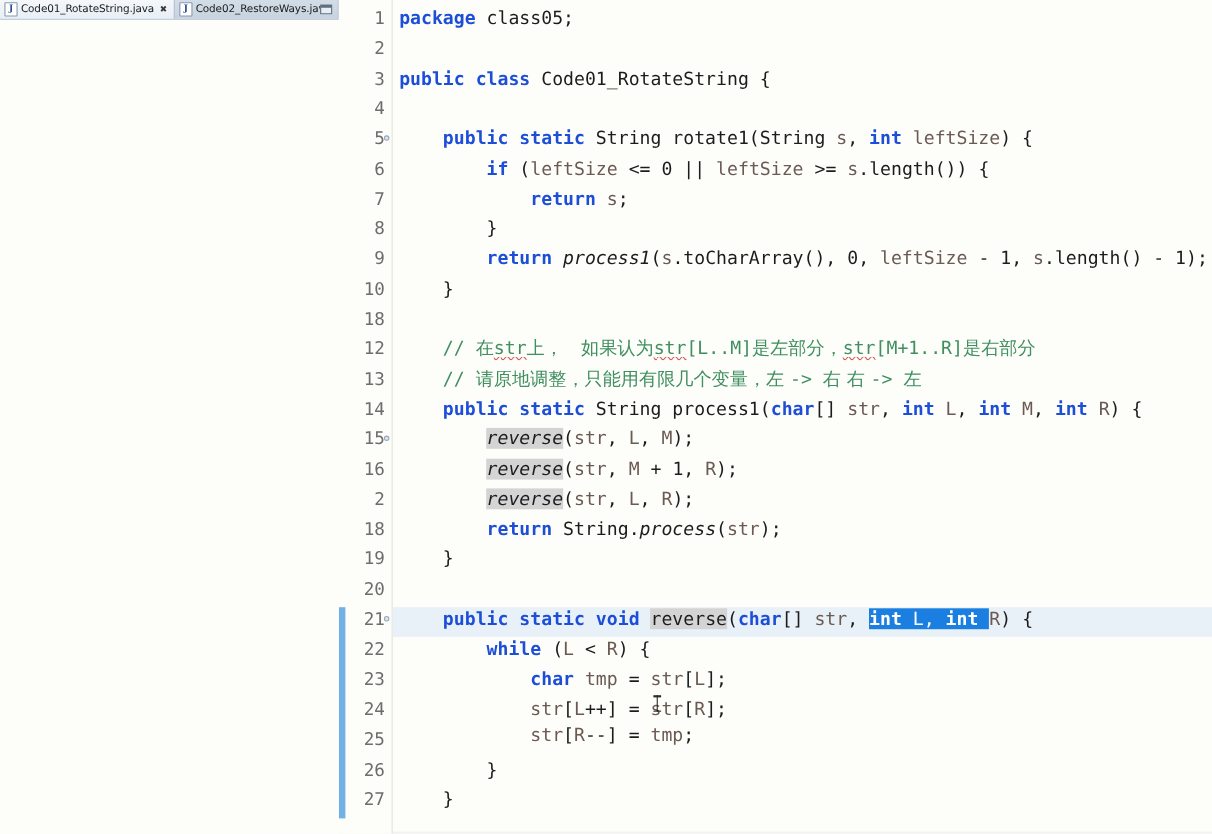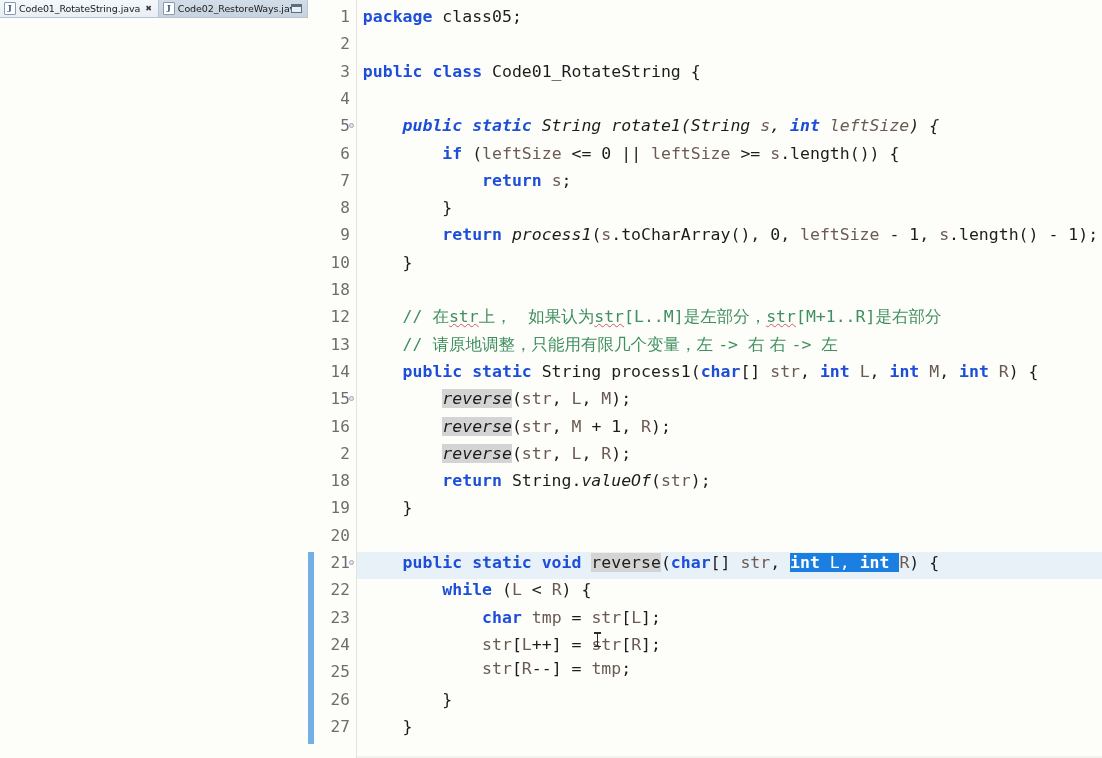--- a/index.html
+++ b/index.html
@@ -290,21 +290,21 @@
       <div id="current-line-hl" style="top:552px;"></div>
 
       <div class="code-line" style="top:3px;"><span class="kw">package</span><span class="plain"> class05;</span></div>
 
       <div class="code-line" style="top:30.3px;"><span class="plain"></span></div>
 
       <div class="code-line" style="top:57.6px;"><span class="kw">public class</span><span class="plain"> Code01_RotateString {</span></div>
 
       <div class="code-line" style="top:84.9px;"><span class="plain"></span></div>
 
-      <div class="code-line" style="top:112.2px;font-style:italic;"><span class="plain">    </span><span class="kw">public static</span><span class="plain"> String rotate1(String </span><span class="ident">s</span><span class="plain">, </span><span class="kw">int</span><span class="plain"> </span><span class="ident">leftSize</span><span class="plain">) {</span></div>
+      <div class="code-line" style="top:112.2px;"><span class="plain">    </span><span class="kw">public static</span><span class="plain"> String rotate1(String </span><span class="ident">s</span><span class="plain">, </span><span class="kw">int</span><span class="plain"> </span><span class="ident">leftSize</span><span class="plain">) {</span></div>
 
       <div class="code-line" style="top:139.5px;"><span class="plain">        </span><span class="kw">if</span><span class="plain"> (</span><span class="ident">leftSize</span><span class="plain"> &lt;= </span><span class="num">0</span><span class="plain"> || </span><span class="ident">leftSize</span><span class="plain"> &gt;= </span><span class="ident">s</span><span class="plain">.length()) {</span></div>
 
       <div class="code-line" style="top:166.8px;"><span class="plain">            </span><span class="kw">return</span><span class="plain"> </span><span class="ident">s</span><span class="plain">;</span></div>
 
       <div class="code-line" style="top:194.1px;"><span class="plain">        }</span></div>
 
       <div class="code-line" style="top:221.4px;"><span class="plain">        </span><span class="kw">return</span><span class="plain"> </span><span class="italic">process1</span><span class="plain">(</span><span class="ident">s</span><span class="plain">.toCharArray(), </span><span class="num">0</span><span class="plain">, </span><span class="ident">leftSize</span><span class="plain"> - </span><span class="num">1</span><span class="plain">, </span><span class="ident">s</span><span class="plain">.length() - </span><span class="num">1</span><span class="plain">);</span></div>
 
       <div class="code-line" style="top:248.7px;"><span class="plain">    }</span></div>
@@ -316,21 +316,21 @@
       <div class="code-line" style="top:330.6px;"><span class="cmt">    // </span><span class="cmt-cjk">请原地调整，只能用有限几个变量，左 </span><span class="cmt">-&gt; </span><span class="cmt-cjk">右 右 </span><span class="cmt">-&gt; </span><span class="cmt-cjk">左</span></div>
 
       <div class="code-line" style="top:357.9px;"><span class="plain">    </span><span class="kw">public static</span><span class="plain"> String process1(</span><span class="kw">char</span><span class="plain">[] </span><span class="ident">str</span><span class="plain">, </span><span class="kw">int</span><span class="plain"> </span><span class="ident">L</span><span class="plain">, </span><span class="kw">int</span><span class="plain"> </span><span class="ident">M</span><span class="plain">, </span><span class="kw">int</span><span class="plain"> </span><span class="ident">R</span><span class="plain">) {</span></div>
 
       <div class="code-line" style="top:385.2px;"><span class="plain">        </span><span class="italic occ">reverse</span><span class="plain">(</span><span class="ident">str</span><span class="plain">, </span><span class="ident">L</span><span class="plain">, </span><span class="ident">M</span><span class="plain">);</span></div>
 
       <div class="code-line" style="top:412.5px;"><span class="plain">        </span><span class="italic occ">reverse</span><span class="plain">(</span><span class="ident">str</span><span class="plain">, </span><span class="ident">M</span><span class="plain"> + </span><span class="num">1</span><span class="plain">, </span><span class="ident">R</span><span class="plain">);</span></div>
 
       <div class="code-line" style="top:439.8px;"><span class="plain">        </span><span class="italic occ">reverse</span><span class="plain">(</span><span class="ident">str</span><span class="plain">, </span><span class="ident">L</span><span class="plain">, </span><span class="ident">R</span><span class="plain">);</span></div>
 
-      <div class="code-line" style="top:467.1px;"><span class="plain">        </span><span class="kw">return</span><span class="plain"> String.</span><span class="italic">valueOf</span><span class="plain">(</span><span class="ident">str</span><span class="plain">);</span></div>
+      <div class="code-line" style="top:467.1px;"><span class="plain">        </span><span class="kw">return</span><span class="plain"> String.</span><span class="italic">process</span><span class="plain">(</span><span class="ident">str</span><span class="plain">);</span></div>
 
       <div class="code-line" style="top:494.4px;"><span class="plain">    }</span></div>
 
       <div class="code-line" style="top:521.7px;"><span class="plain"></span></div>
 
       <div class="code-line" style="top:549px;"><span class="plain">    </span><span class="kw">public static void</span><span class="plain"> </span><span class="occ">reverse</span><span class="plain">(</span><span class="kw">char</span><span class="plain">[] </span><span class="ident">str</span><span class="plain">, </span><span class="sel"><span class="kw">int</span> L, <span class="kw">int</span> </span><span class="ident">R</span><span class="plain">) {</span></div>
 
       <div class="code-line" style="top:576.3px;"><span class="plain">        </span><span class="kw">while</span><span class="plain"> (</span><span class="ident">L</span><span class="plain"> &lt; </span><span class="ident">R</span><span class="plain">) {</span></div>
 
       <div class="code-line" style="top:603.6px;"><span class="plain">            </span><span class="kw">char</span><span class="plain"> </span><span class="ident">tmp</span><span class="plain"> = </span><span class="ident">str</span><span class="plain">[</span><span class="ident">L</span><span class="plain">];</span></div>

